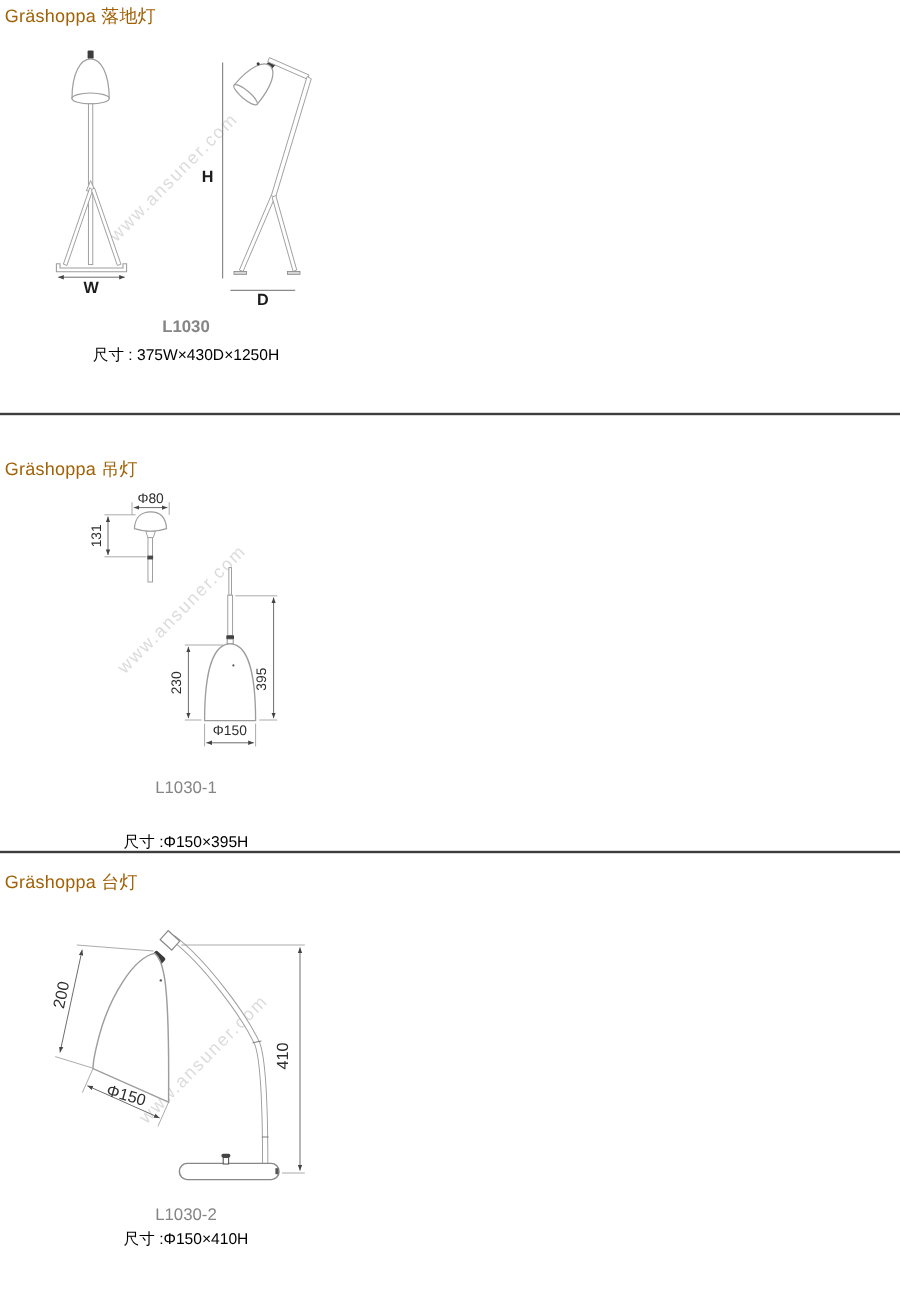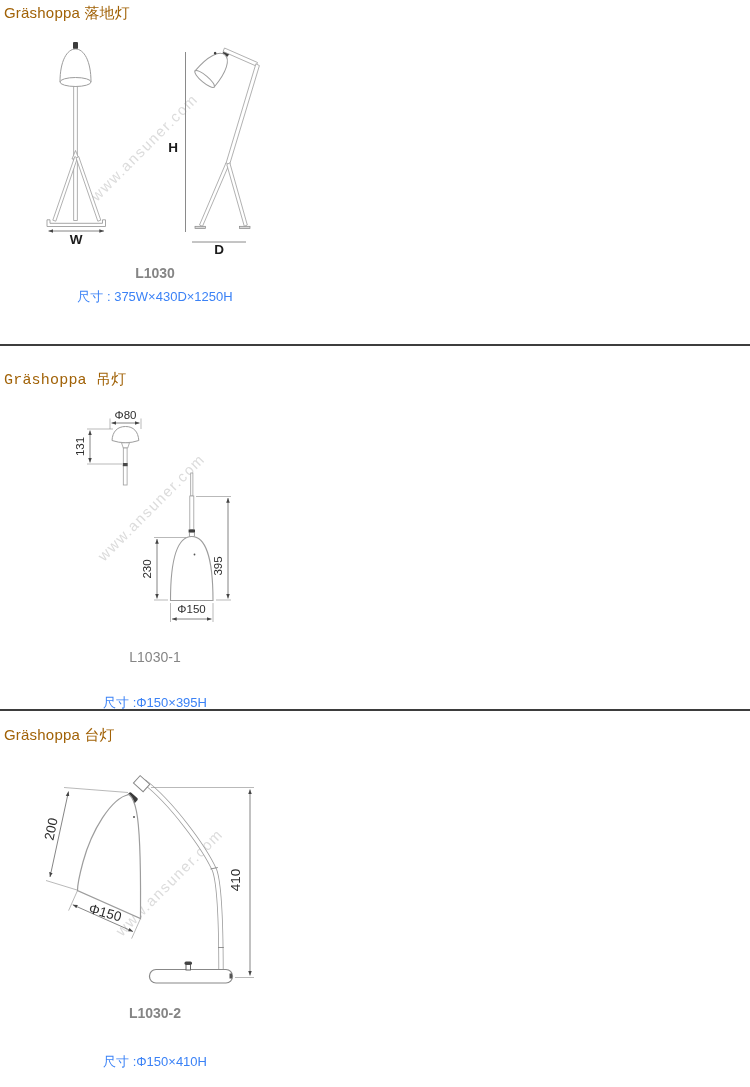--- a/index.html
+++ b/index.html
@@ -5,21 +5,21 @@
   html,body{margin:0;padding:0;}
   body{
     width:750px;height:1087px;position:relative;background:#ffffff;
     font-family:"Liberation Sans",sans-serif;overflow:hidden;
   }
   .section-title{
     position:absolute;left:4px;font-size:15px;color:#a16207;letter-spacing:.2px;
   }
   .center-box{position:absolute;left:20px;width:270px;text-align:center;}
   .model-label{font-size:14px;color:#858585;}
-  .size-label{font-size:13px;color:#3b82f6;}
+  .size-label{font-size:13px;color:#000000;}
   .divider{position:absolute;left:0;width:750px;height:2px;background:#3d3d3d;}
   svg{position:absolute;overflow:visible;}
   svg text{font-family:"Liberation Sans",sans-serif;}
   .dim-num{fill:#2e2e2e;}
   .dim-letter{fill:#1c1c1c;font-weight:bold;}
   .wm{fill:#dcdcdc;letter-spacing:1.5px;}
   .tube{fill:#ffffff;stroke:#9d9d9d;stroke-width:.8;}
   .shape{fill:#ffffff;stroke:#9d9d9d;}
   .dimline{stroke:#666;stroke-width:.8;fill:none;}
   .extline{stroke:#8a8a8a;stroke-width:.6;fill:none;}
@@ -74,21 +74,21 @@
 
 <div class="center-box" style="top:264px;font-weight:bold;">
   <span class="model-label">L1030</span>
 </div>
 <div class="center-box" style="top:287px;">
   <span class="size-label">尺寸 : 375W×430D×1250H</span>
 </div>
 
 <div class="divider" style="top:344px;"></div>
 
-<div class="section-title" style="top:370px;font-family:Liberation Mono, monospace;">Gräshoppa 吊灯</div>
+<div class="section-title" style="top:382px;">Gräshoppa 吊灯</div>
 
 <svg width="180" height="235" viewBox="0 0 180 235" style="left:60px;top:393px;">
   <defs>
     <marker id="a2" viewBox="0 0 10 10" refX="9" refY="5" markerWidth="6.5" markerHeight="6.5" orient="auto-start-reverse">
       <path d="M0,1.5 L9,5 L0,8.5 z" fill="#444"></path>
     </marker>
   </defs>
 
   <text class="wm" font-size="15" text-anchor="middle" transform="translate(95,118) rotate(-45)">www.ansuner.com</text>
 
@@ -184,18 +184,18 @@
     <line class="dimline" x1="205" y1="31.5" x2="205" y2="217.5" marker-start="url(#a3)" marker-end="url(#a3)"></line>
     <text class="dim-num" font-size="13.5" text-anchor="middle" transform="translate(195,122) rotate(-90)">410</text>
 
     <rect x="104.5" y="211.5" width="83" height="13.5" rx="6.5" fill="#fff" stroke="#888" stroke-width="1.2"></rect>
     <rect x="184.5" y="215.5" width="2.5" height="5" fill="#555"></rect>
     <rect x="141" y="206.5" width="4.5" height="5.5" fill="#fff" stroke="#555" stroke-width=".9"></rect>
     <rect x="139.5" y="203.5" width="7.5" height="3.2" rx="1.5" fill="#444"></rect>
   </g>
 </svg>
 
-<div class="center-box" style="top:1004px;font-weight:bold;">
+<div class="center-box" style="top:1004px;">
   <span class="model-label">L1030-2</span>
 </div>
-<div class="center-box" style="top:1024px;margin-top:28px;">
+<div class="center-box" style="top:1024px;">
   <span class="size-label">尺寸 :Φ150×410H</span>
 </div>
 
 </body></html>

